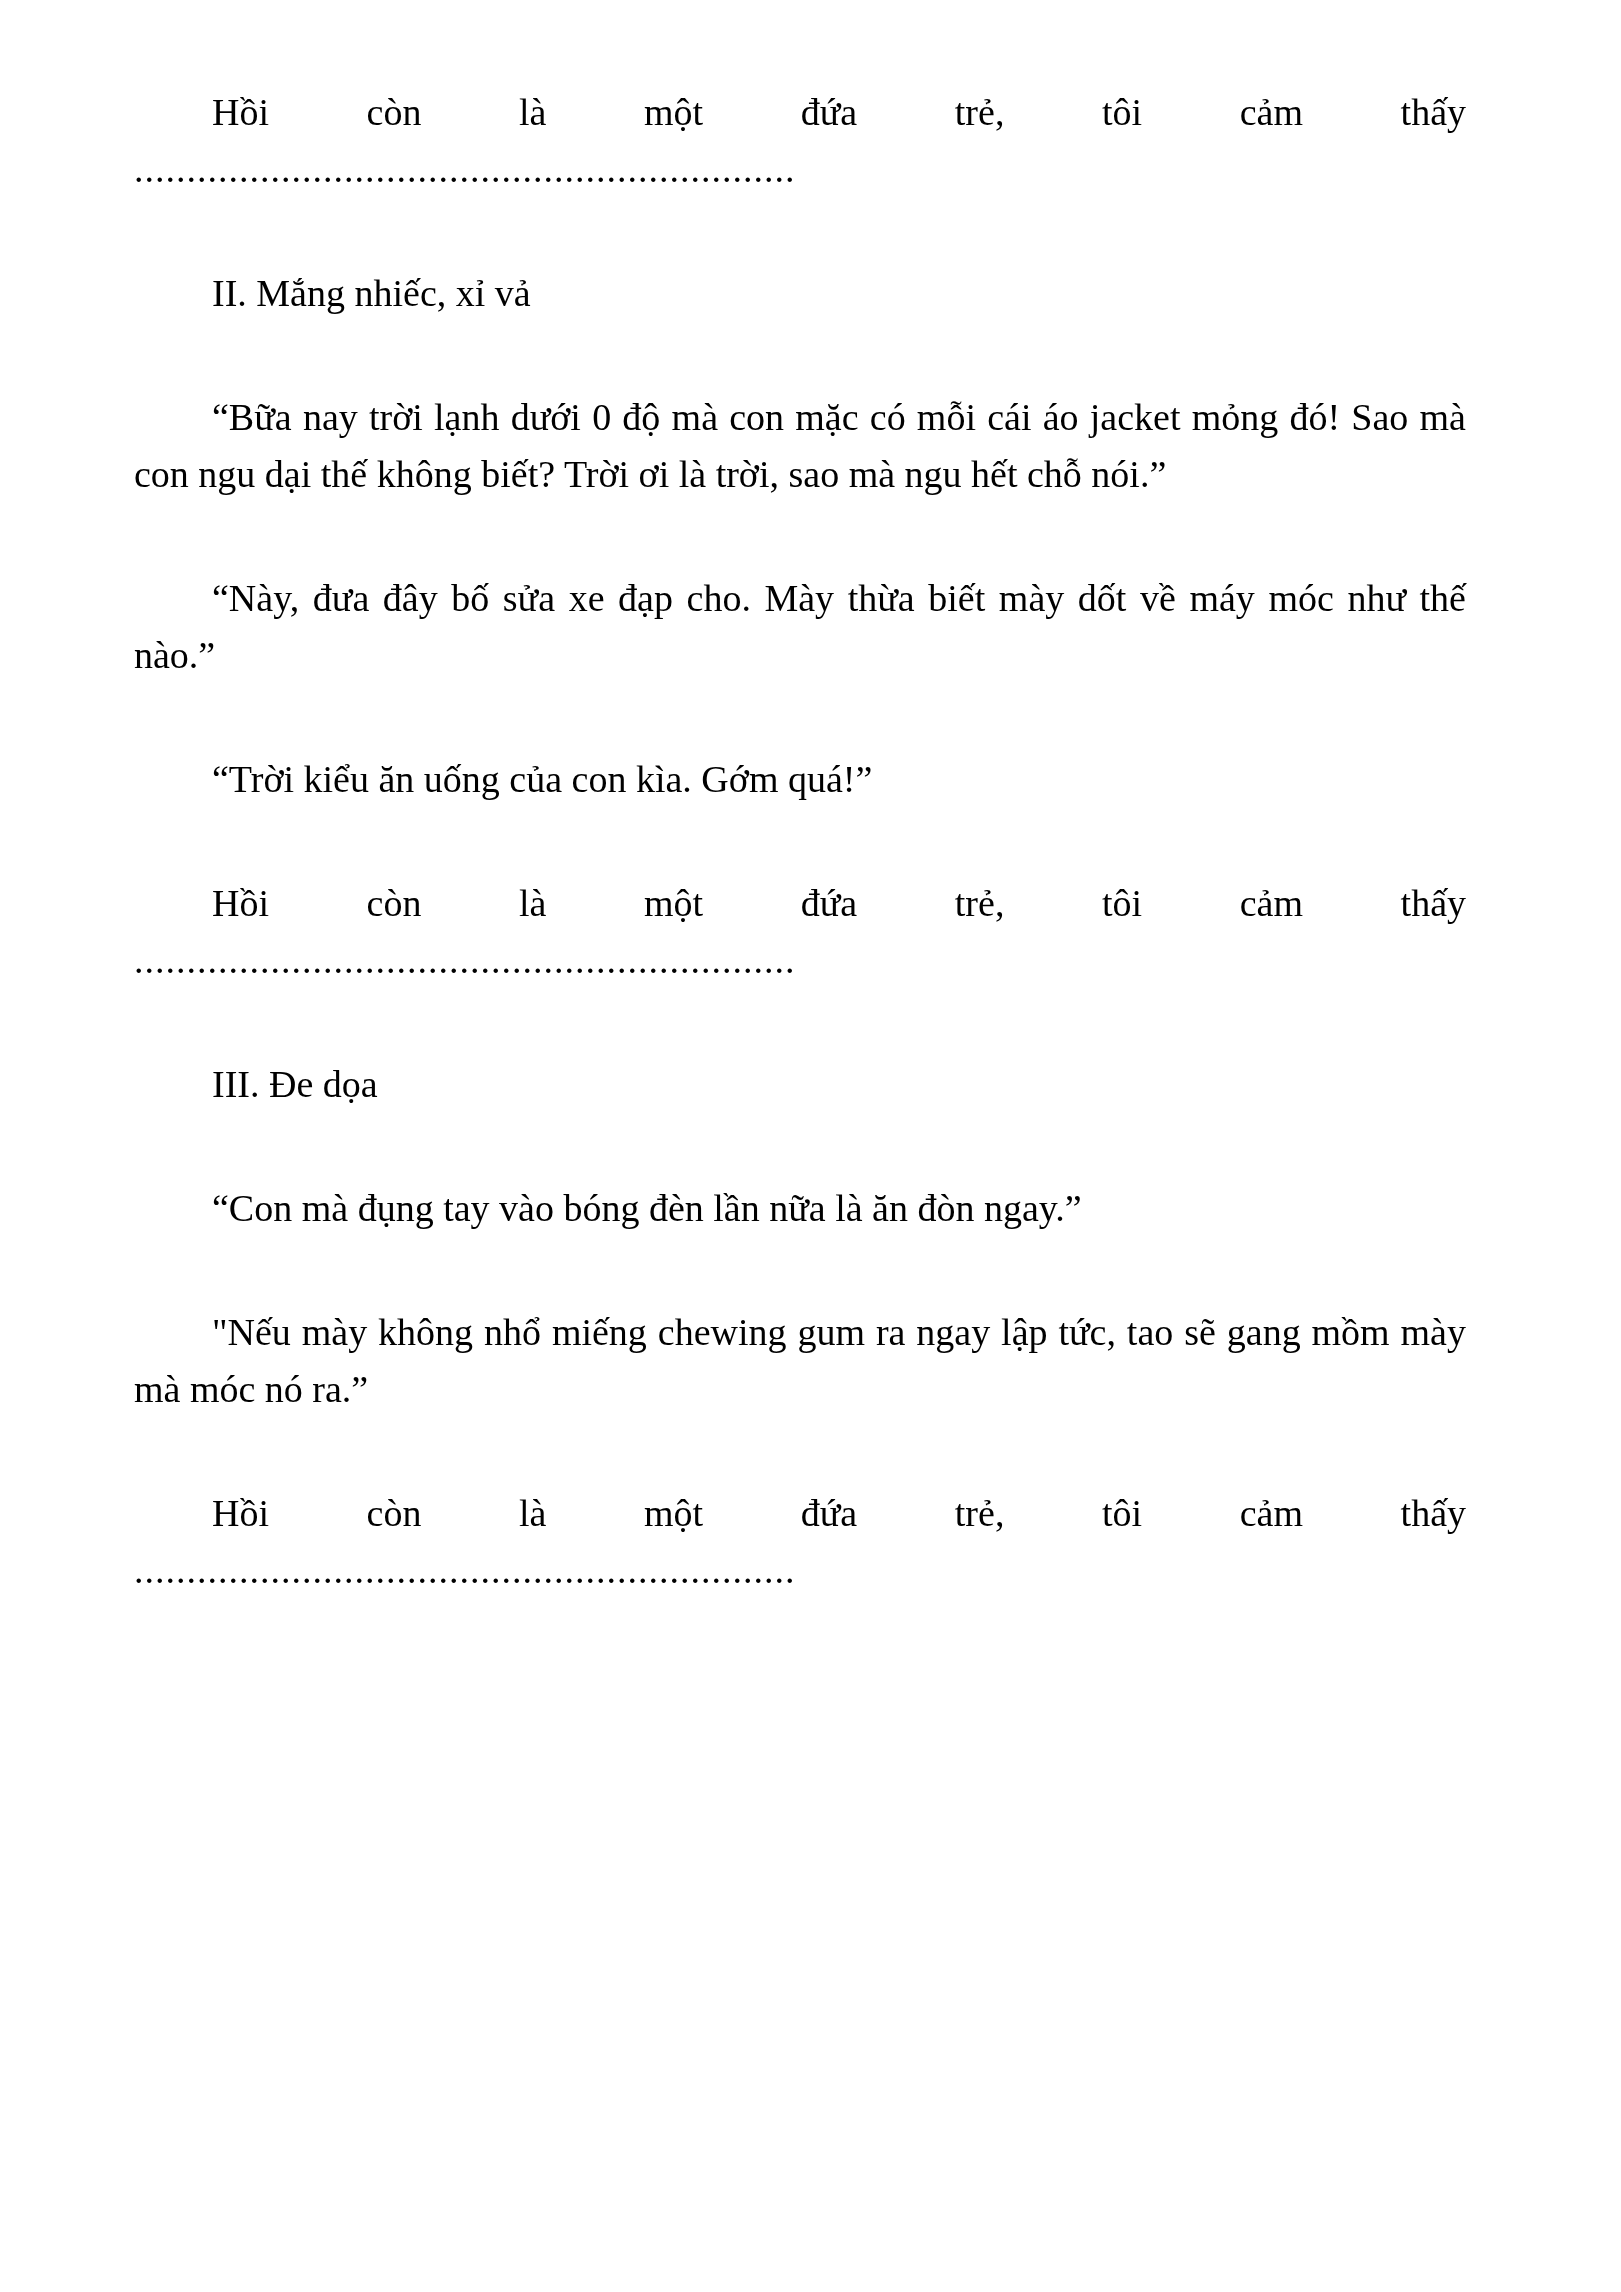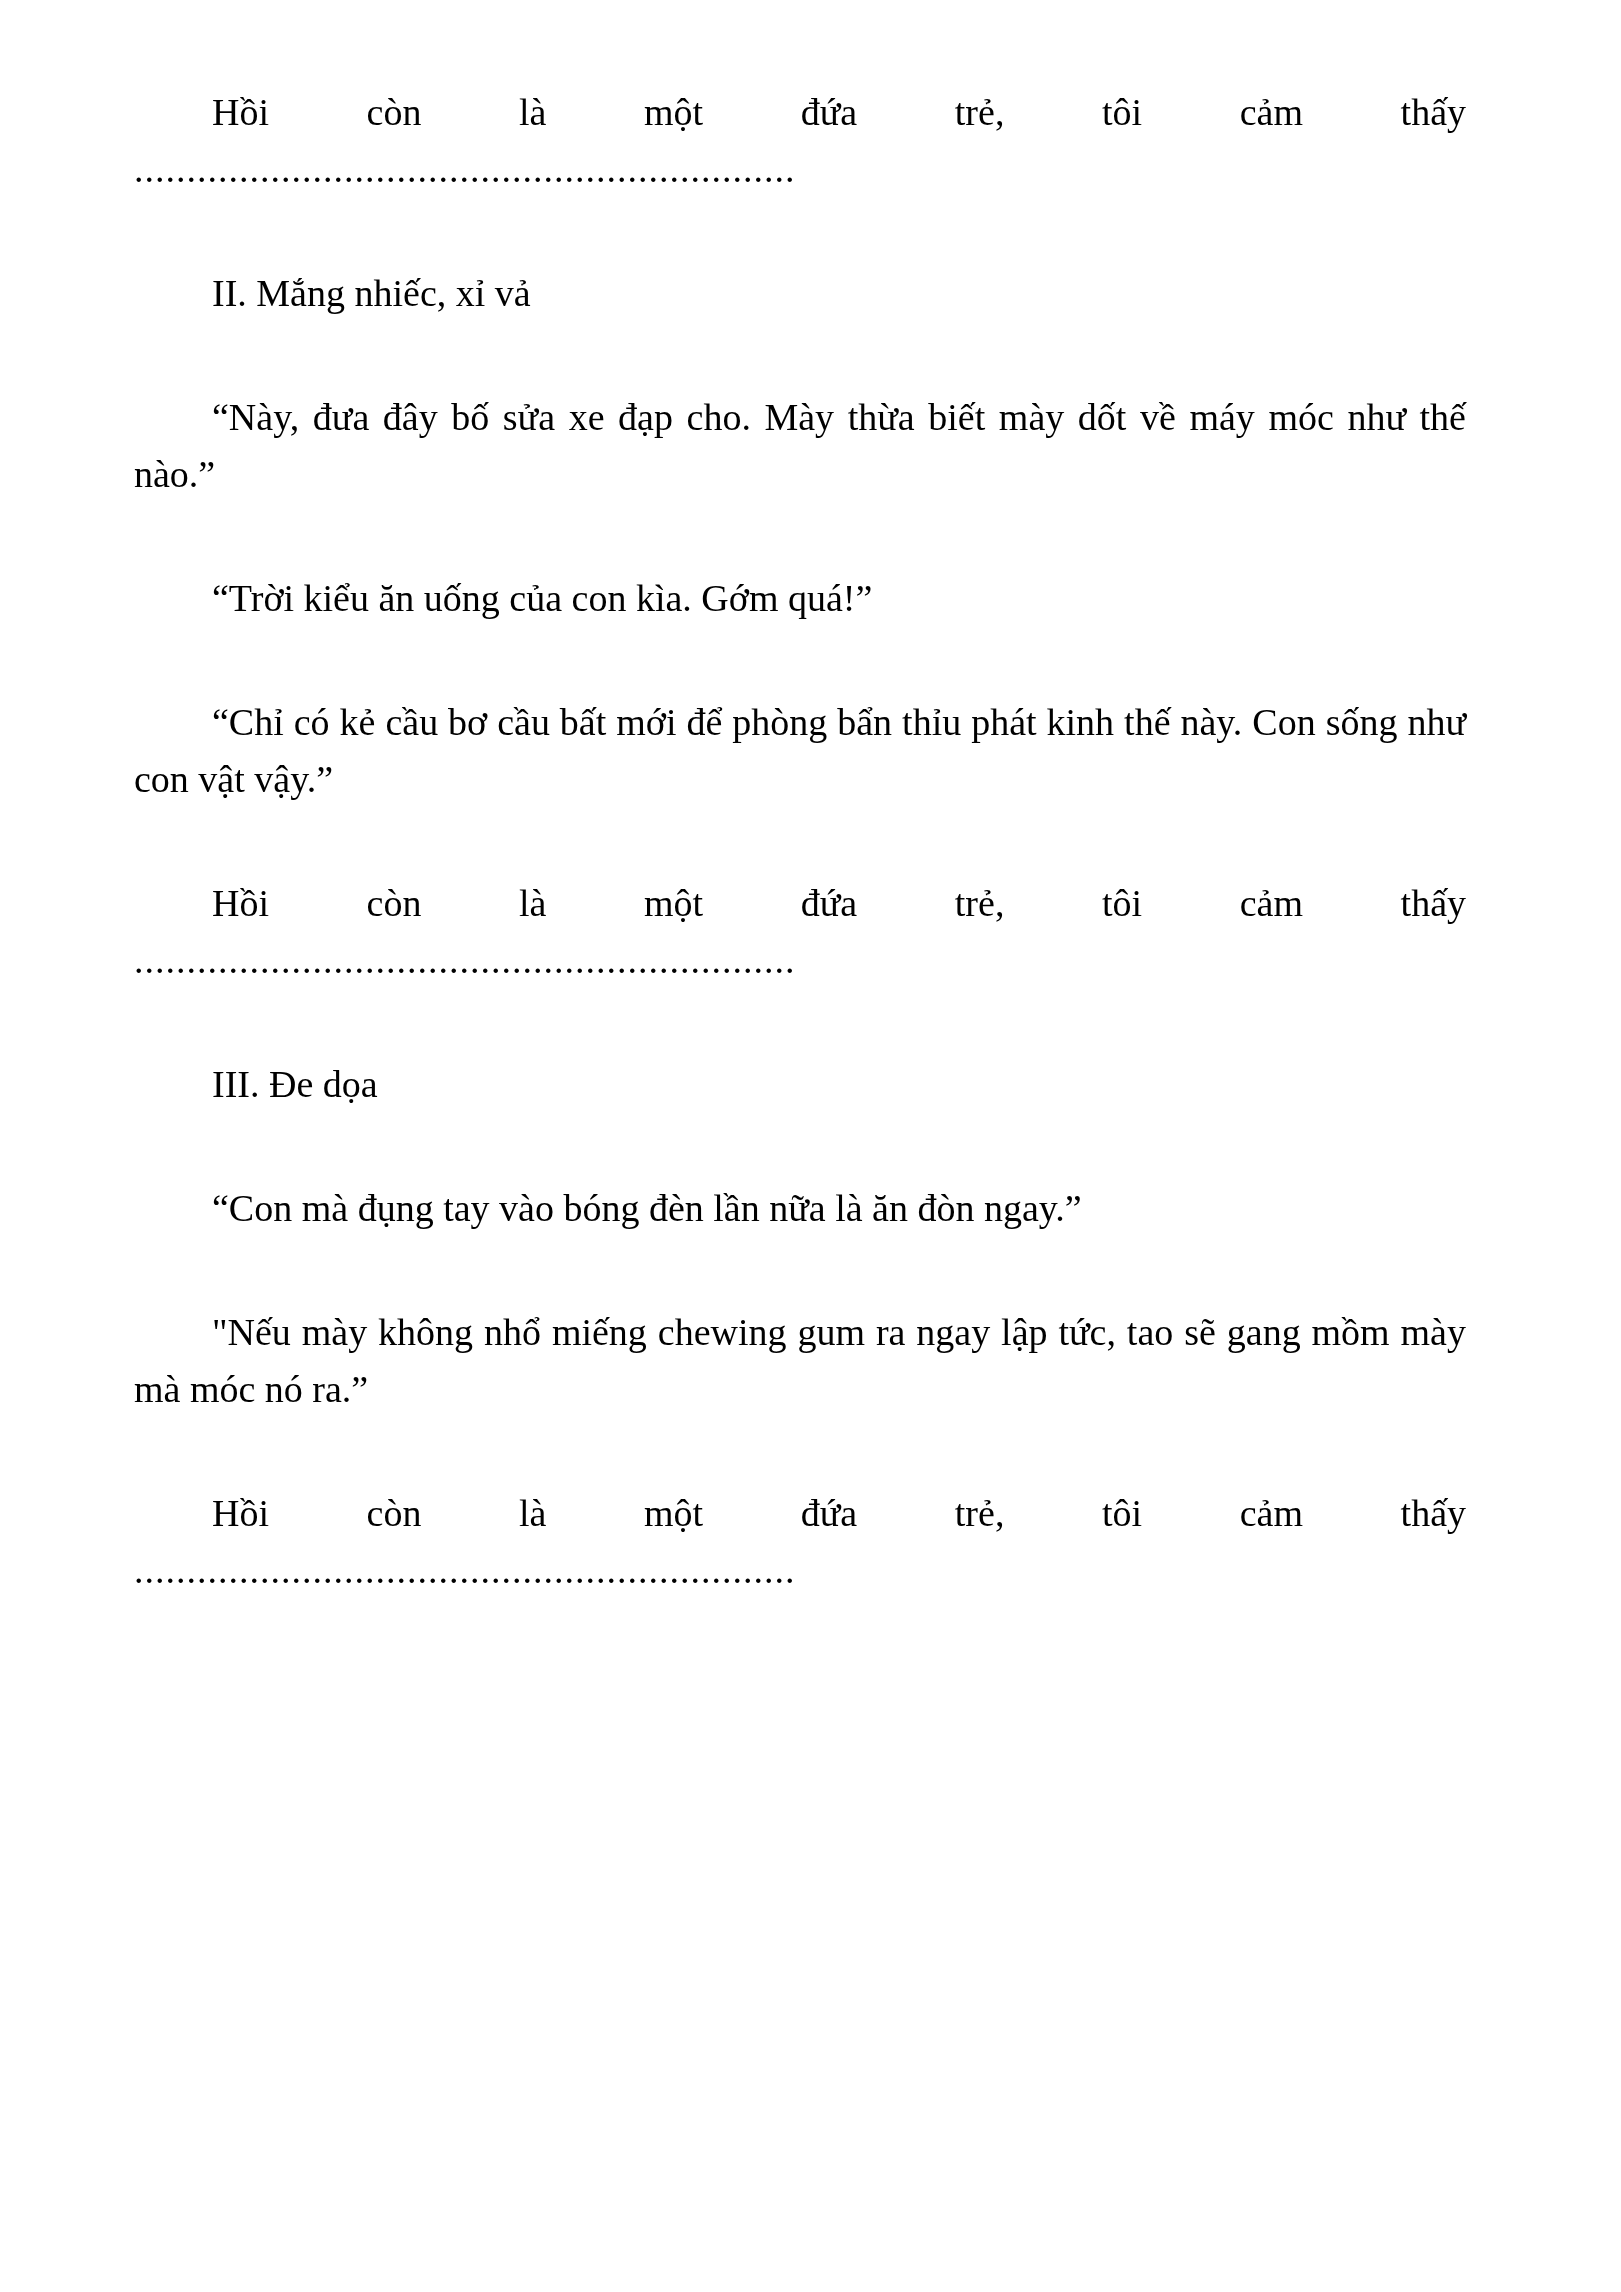--- a/index.html
+++ b/index.html
@@ -43,26 +43,26 @@
 
 <div class="page">
 
   <p class="para fill">
     <span class="fill-sentence">Hồi còn là một đứa trẻ, tôi cảm thấy</span><br>
     <span class="dots">...............................................................</span>
   </p>
 
   <p class="para heading">II. Mắng nhiếc, xỉ vả</p>
 
+  <p class="para">“Bữa nay trời lạnh dưới 0 độ mà con mặc có mỗi cái áo jacket mỏng đó! Sao mà con ngu dại thế không biết? Trời ơi là trời, sao mà ngu hết chỗ nói.”</p>
 
   <p class="para">“Này, đưa đây bố sửa xe đạp cho. Mày thừa biết mày dốt về máy móc như thế nào.”</p>
 
   <p class="para">“Trời kiểu ăn uống của con kìa. Gớm quá!”</p>
 
-  <p class="para">“Chỉ có kẻ cầu bơ cầu bất mới để phòng bẩn thỉu phát kinh thế này. Con sống như con vật vậy.”</p>
 
   <p class="para fill">
     <span class="fill-sentence">Hồi còn là một đứa trẻ, tôi cảm thấy</span><br>
     <span class="dots">...............................................................</span>
   </p>
 
   <p class="para heading">III. Đe dọa</p>
 
   <p class="para">“Con mà đụng tay vào bóng đèn lần nữa là ăn đòn ngay.”</p>
 

